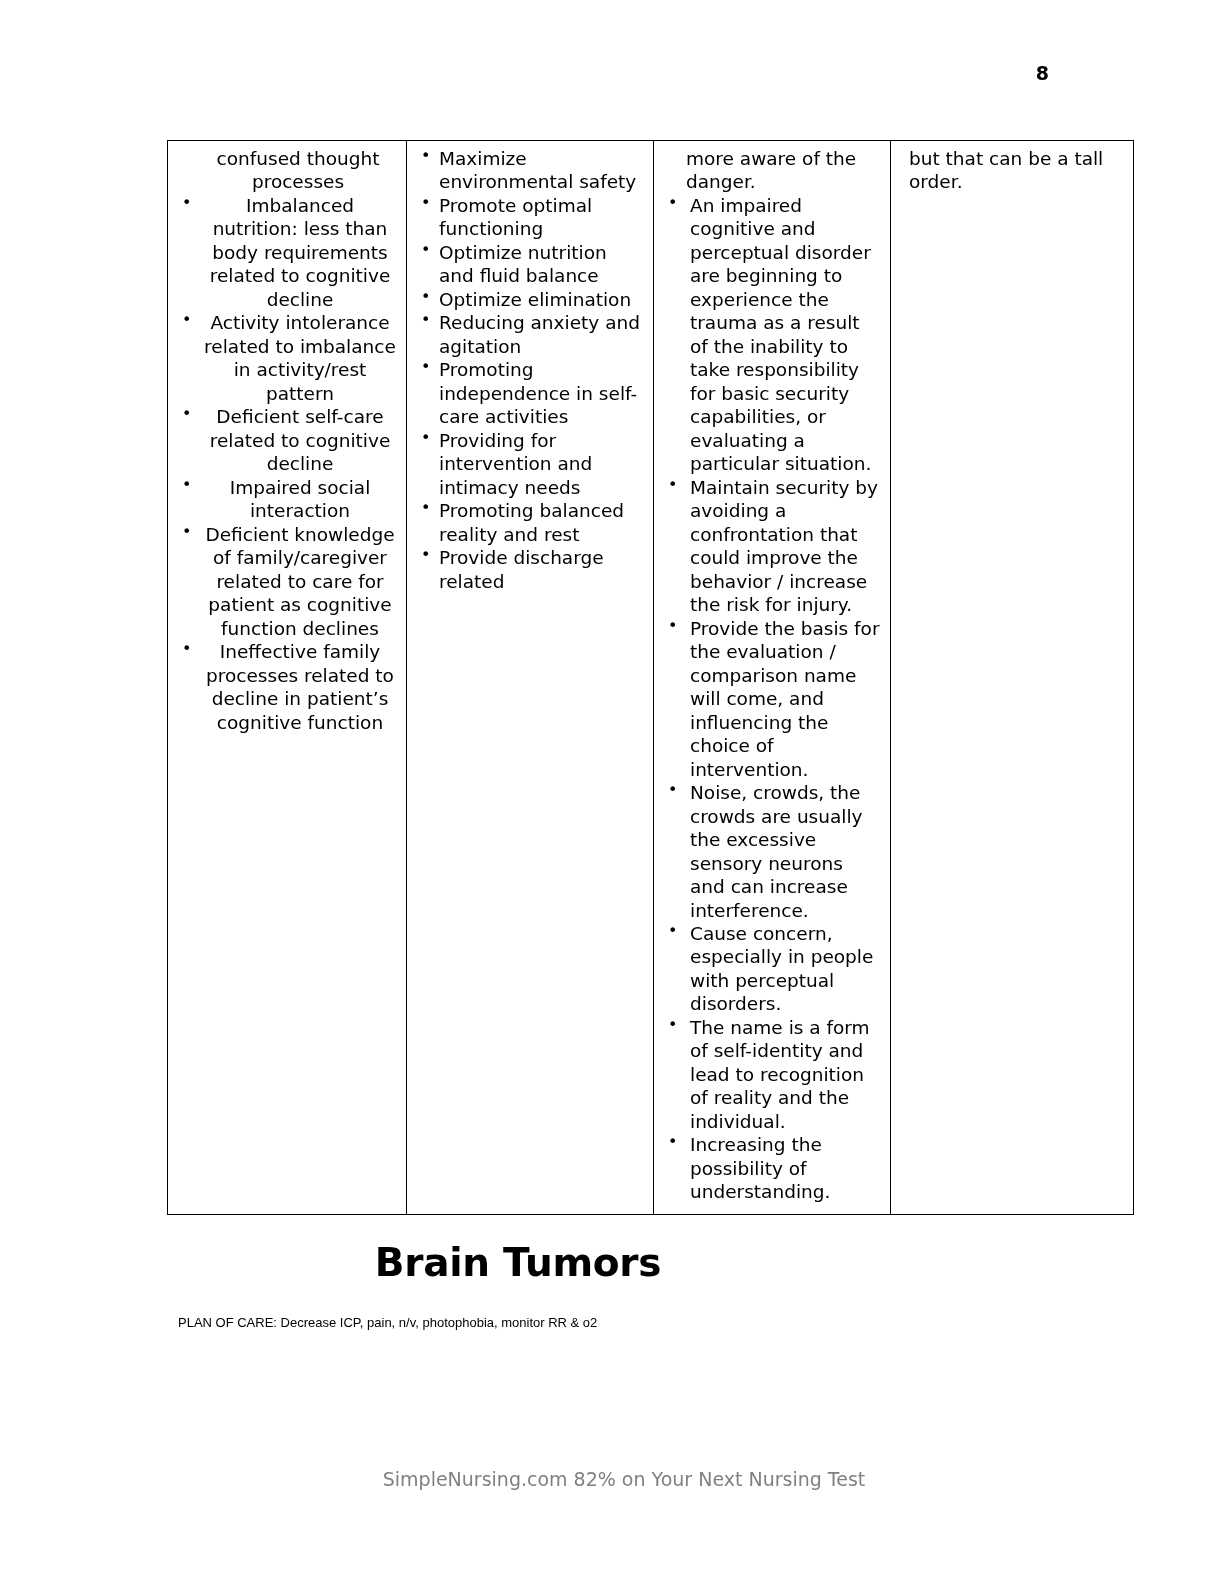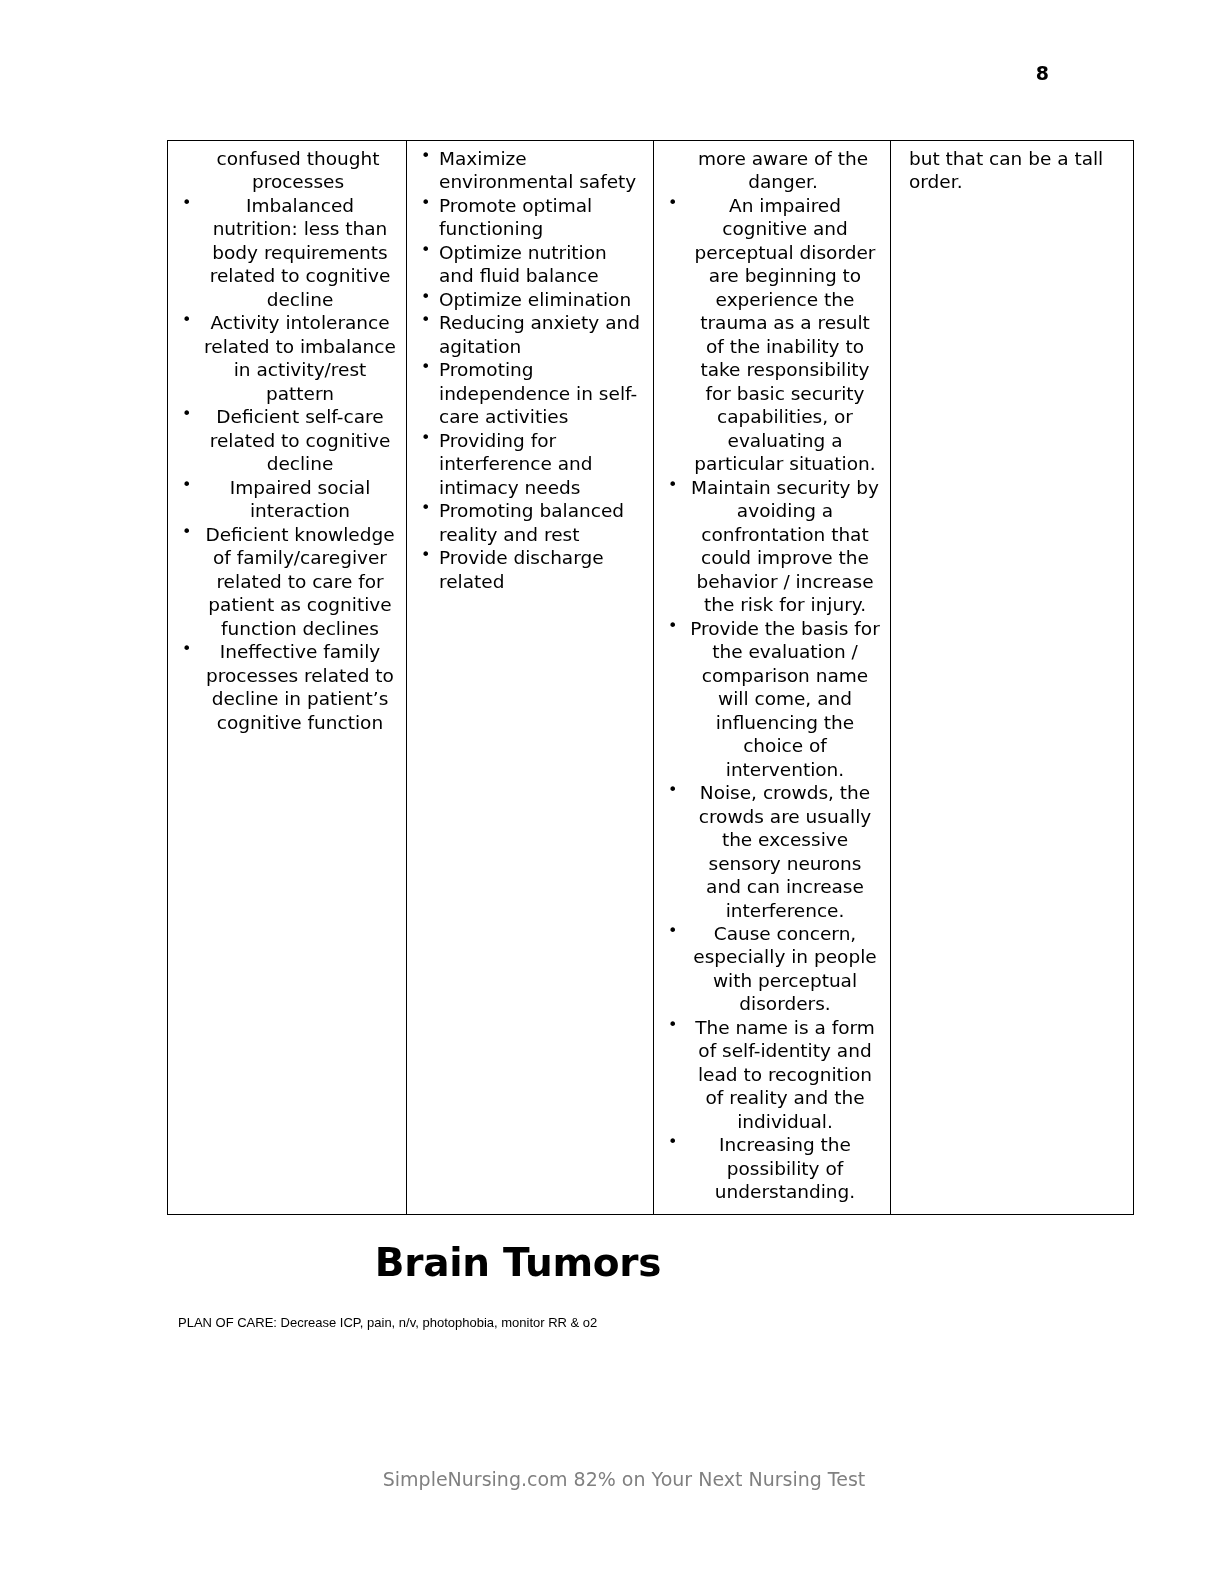--- a/index.html
+++ b/index.html
@@ -33,21 +33,21 @@
     border-collapse: collapse;
     table-layout: fixed;
   }
   .care-table td {
     border: 1.5px solid #000000;
     vertical-align: top;
     padding: 6px 10px 10px 10px;
   }
   .col-1 { width: 218px; text-align: center; }
   .col-2 { width: 226px; }
-  .col-3 { width: 216px; text-align: center; }
+  .col-3 { width: 216px; }
   .col-4 { width: 222px; }
 
   .cell-lead {
     font-size: 18.5px;
     line-height: 1.27;
     margin: 0 0 0 22px;
     font-family: "DejaVu Sans", sans-serif;
   }
   ul.bullets {
     list-style: none;
@@ -124,21 +124,21 @@
       </ul>
     </td>
     <td class="col-2">
       <ul class="bullets">
         <li>Maximize environmental safety</li>
         <li>Promote optimal functioning</li>
         <li>Optimize nutrition and fluid balance</li>
         <li>Optimize elimination</li>
         <li>Reducing anxiety and agitation</li>
         <li>Promoting independence in self-care activities</li>
-        <li>Providing for interference and intimacy needs</li>
+        <li>Providing for intervention and intimacy needs</li>
         <li>Promoting balanced reality and rest</li>
         <li>Provide discharge related</li>
       </ul>
     </td>
     <td class="col-3">
       <p class="cell-lead">more aware of the danger.</p>
       <ul class="bullets">
         <li>An impaired cognitive and perceptual disorder are beginning to experience the trauma as a result of the inability to take responsibility for basic security capabilities, or evaluating a particular situation.</li>
         <li>Maintain security by avoiding a confrontation that could improve the behavior / increase the risk for injury.</li>
         <li>Provide the basis for the evaluation / comparison name will come, and influencing the choice of intervention.</li>

